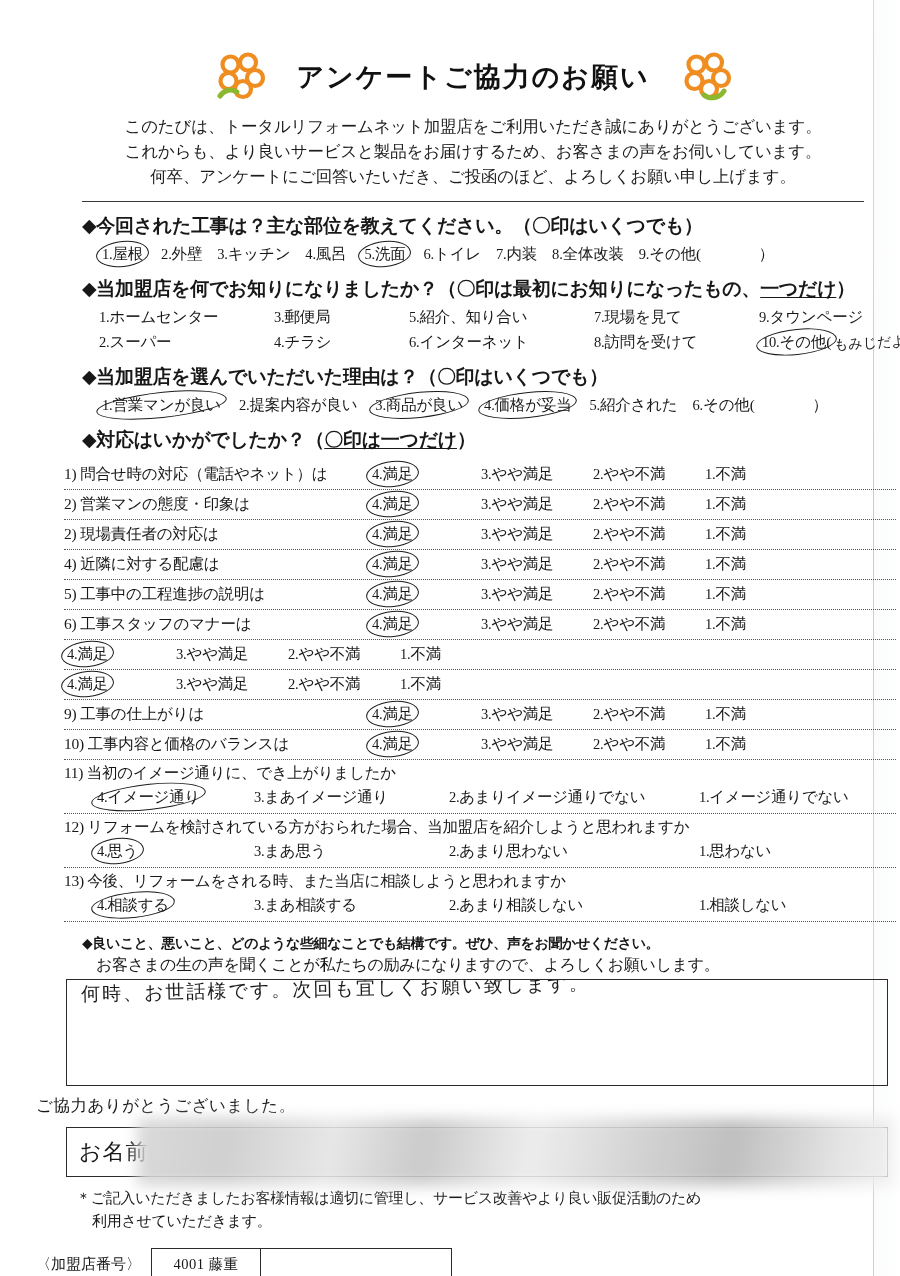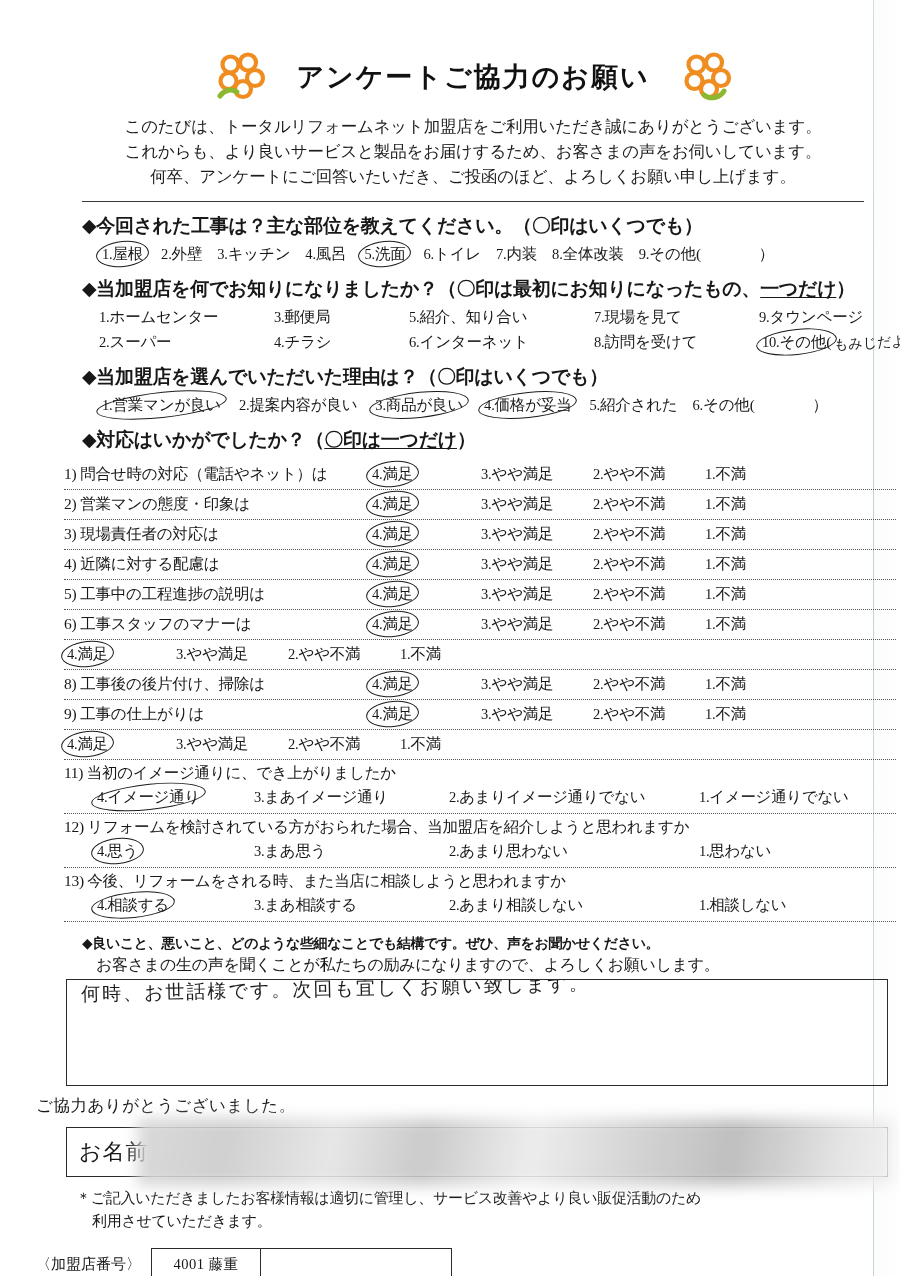--- a/index.html
+++ b/index.html
@@ -263,21 +263,21 @@
         <span class="ropt last"><span><span class="num">1.</span>不満</span></span>
       </div>
       <div class="rrow">
         <span class="rlabel">2) 営業マンの態度・印象は</span>
         <span class="ropt"><span class="circ"><span class="num">4.</span>満足</span></span>
         <span class="ropt"><span><span class="num">3.</span>やや満足</span></span>
         <span class="ropt"><span><span class="num">2.</span>やや不満</span></span>
         <span class="ropt last"><span><span class="num">1.</span>不満</span></span>
       </div>
       <div class="rrow">
-        <span class="rlabel">3) 現場責任者の対応は</span>
+        <span class="rlabel">2) 現場責任者の対応は</span>
         <span class="ropt"><span class="circ"><span class="num">4.</span>満足</span></span>
         <span class="ropt"><span><span class="num">3.</span>やや満足</span></span>
         <span class="ropt"><span><span class="num">2.</span>やや不満</span></span>
         <span class="ropt last"><span><span class="num">1.</span>不満</span></span>
       </div>
       <div class="rrow">
         <span class="rlabel">4) 近隣に対する配慮は</span>
         <span class="ropt"><span class="circ"><span class="num">4.</span>満足</span></span>
         <span class="ropt"><span><span class="num">3.</span>やや満足</span></span>
         <span class="ropt"><span><span class="num">2.</span>やや不満</span></span>
@@ -297,34 +297,34 @@
         <span class="ropt"><span><span class="num">2.</span>やや不満</span></span>
         <span class="ropt last"><span><span class="num">1.</span>不満</span></span>
       </div>
       <div class="rrow">
         <span class="ropt"><span class="circ"><span class="num">4.</span>満足</span></span>
         <span class="ropt"><span><span class="num">3.</span>やや満足</span></span>
         <span class="ropt"><span><span class="num">2.</span>やや不満</span></span>
         <span class="ropt last"><span><span class="num">1.</span>不満</span></span>
       </div>
       <div class="rrow">
-        <span class="rlabel">8) 工事後の後片付け、掃除は</span>
         <span class="ropt"><span class="circ"><span class="num">4.</span>満足</span></span>
         <span class="ropt"><span><span class="num">3.</span>やや満足</span></span>
         <span class="ropt"><span><span class="num">2.</span>やや不満</span></span>
         <span class="ropt last"><span><span class="num">1.</span>不満</span></span>
       </div>
       <div class="rrow">
         <span class="rlabel">9) 工事の仕上がりは</span>
         <span class="ropt"><span class="circ"><span class="num">4.</span>満足</span></span>
         <span class="ropt"><span><span class="num">3.</span>やや満足</span></span>
         <span class="ropt"><span><span class="num">2.</span>やや不満</span></span>
         <span class="ropt last"><span><span class="num">1.</span>不満</span></span>
       </div>
       <div class="rrow">
+        <span class="rlabel">10) 工事内容と価格のバランスは</span>
         <span class="ropt"><span class="circ"><span class="num">4.</span>満足</span></span>
         <span class="ropt"><span><span class="num">3.</span>やや満足</span></span>
         <span class="ropt"><span><span class="num">2.</span>やや不満</span></span>
         <span class="ropt last"><span><span class="num">1.</span>不満</span></span>
       </div>
     </div>
 
   <div class="ratings" id="wide-rows" style="margin-top:0">
       <div class="wrow">
         <span class="wq">11) 当初のイメージ通りに、でき上がりましたか</span>

